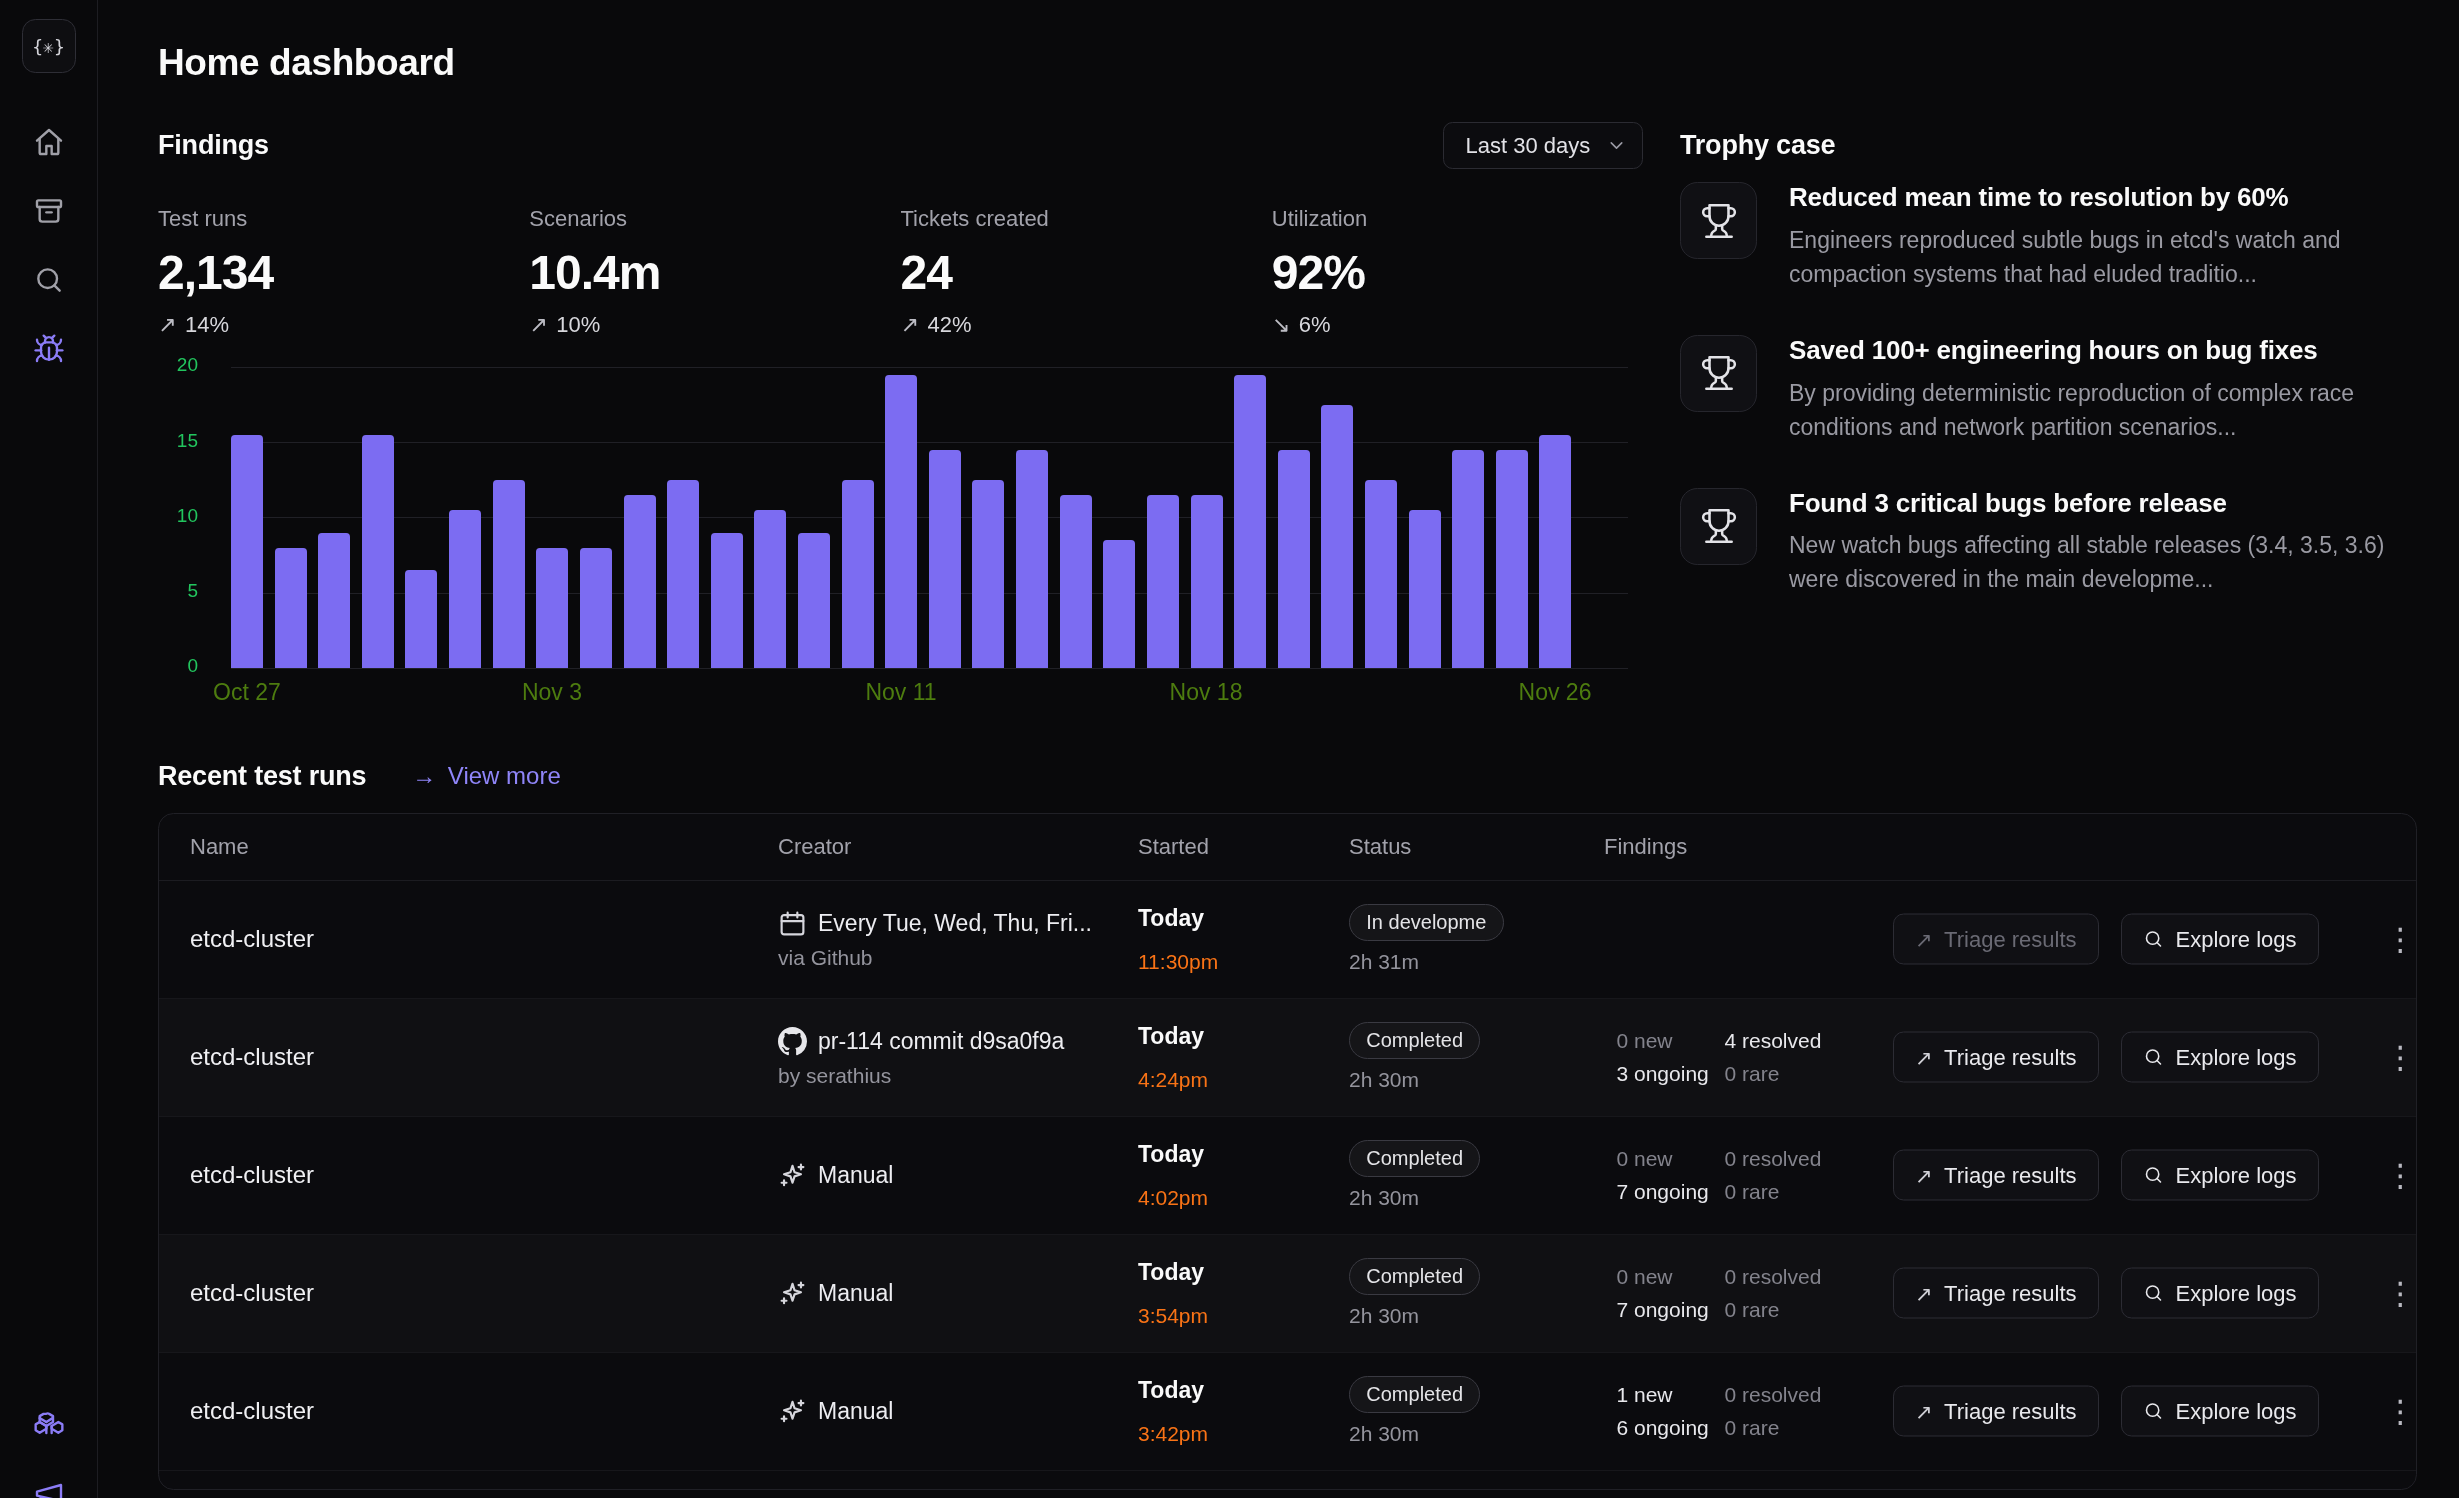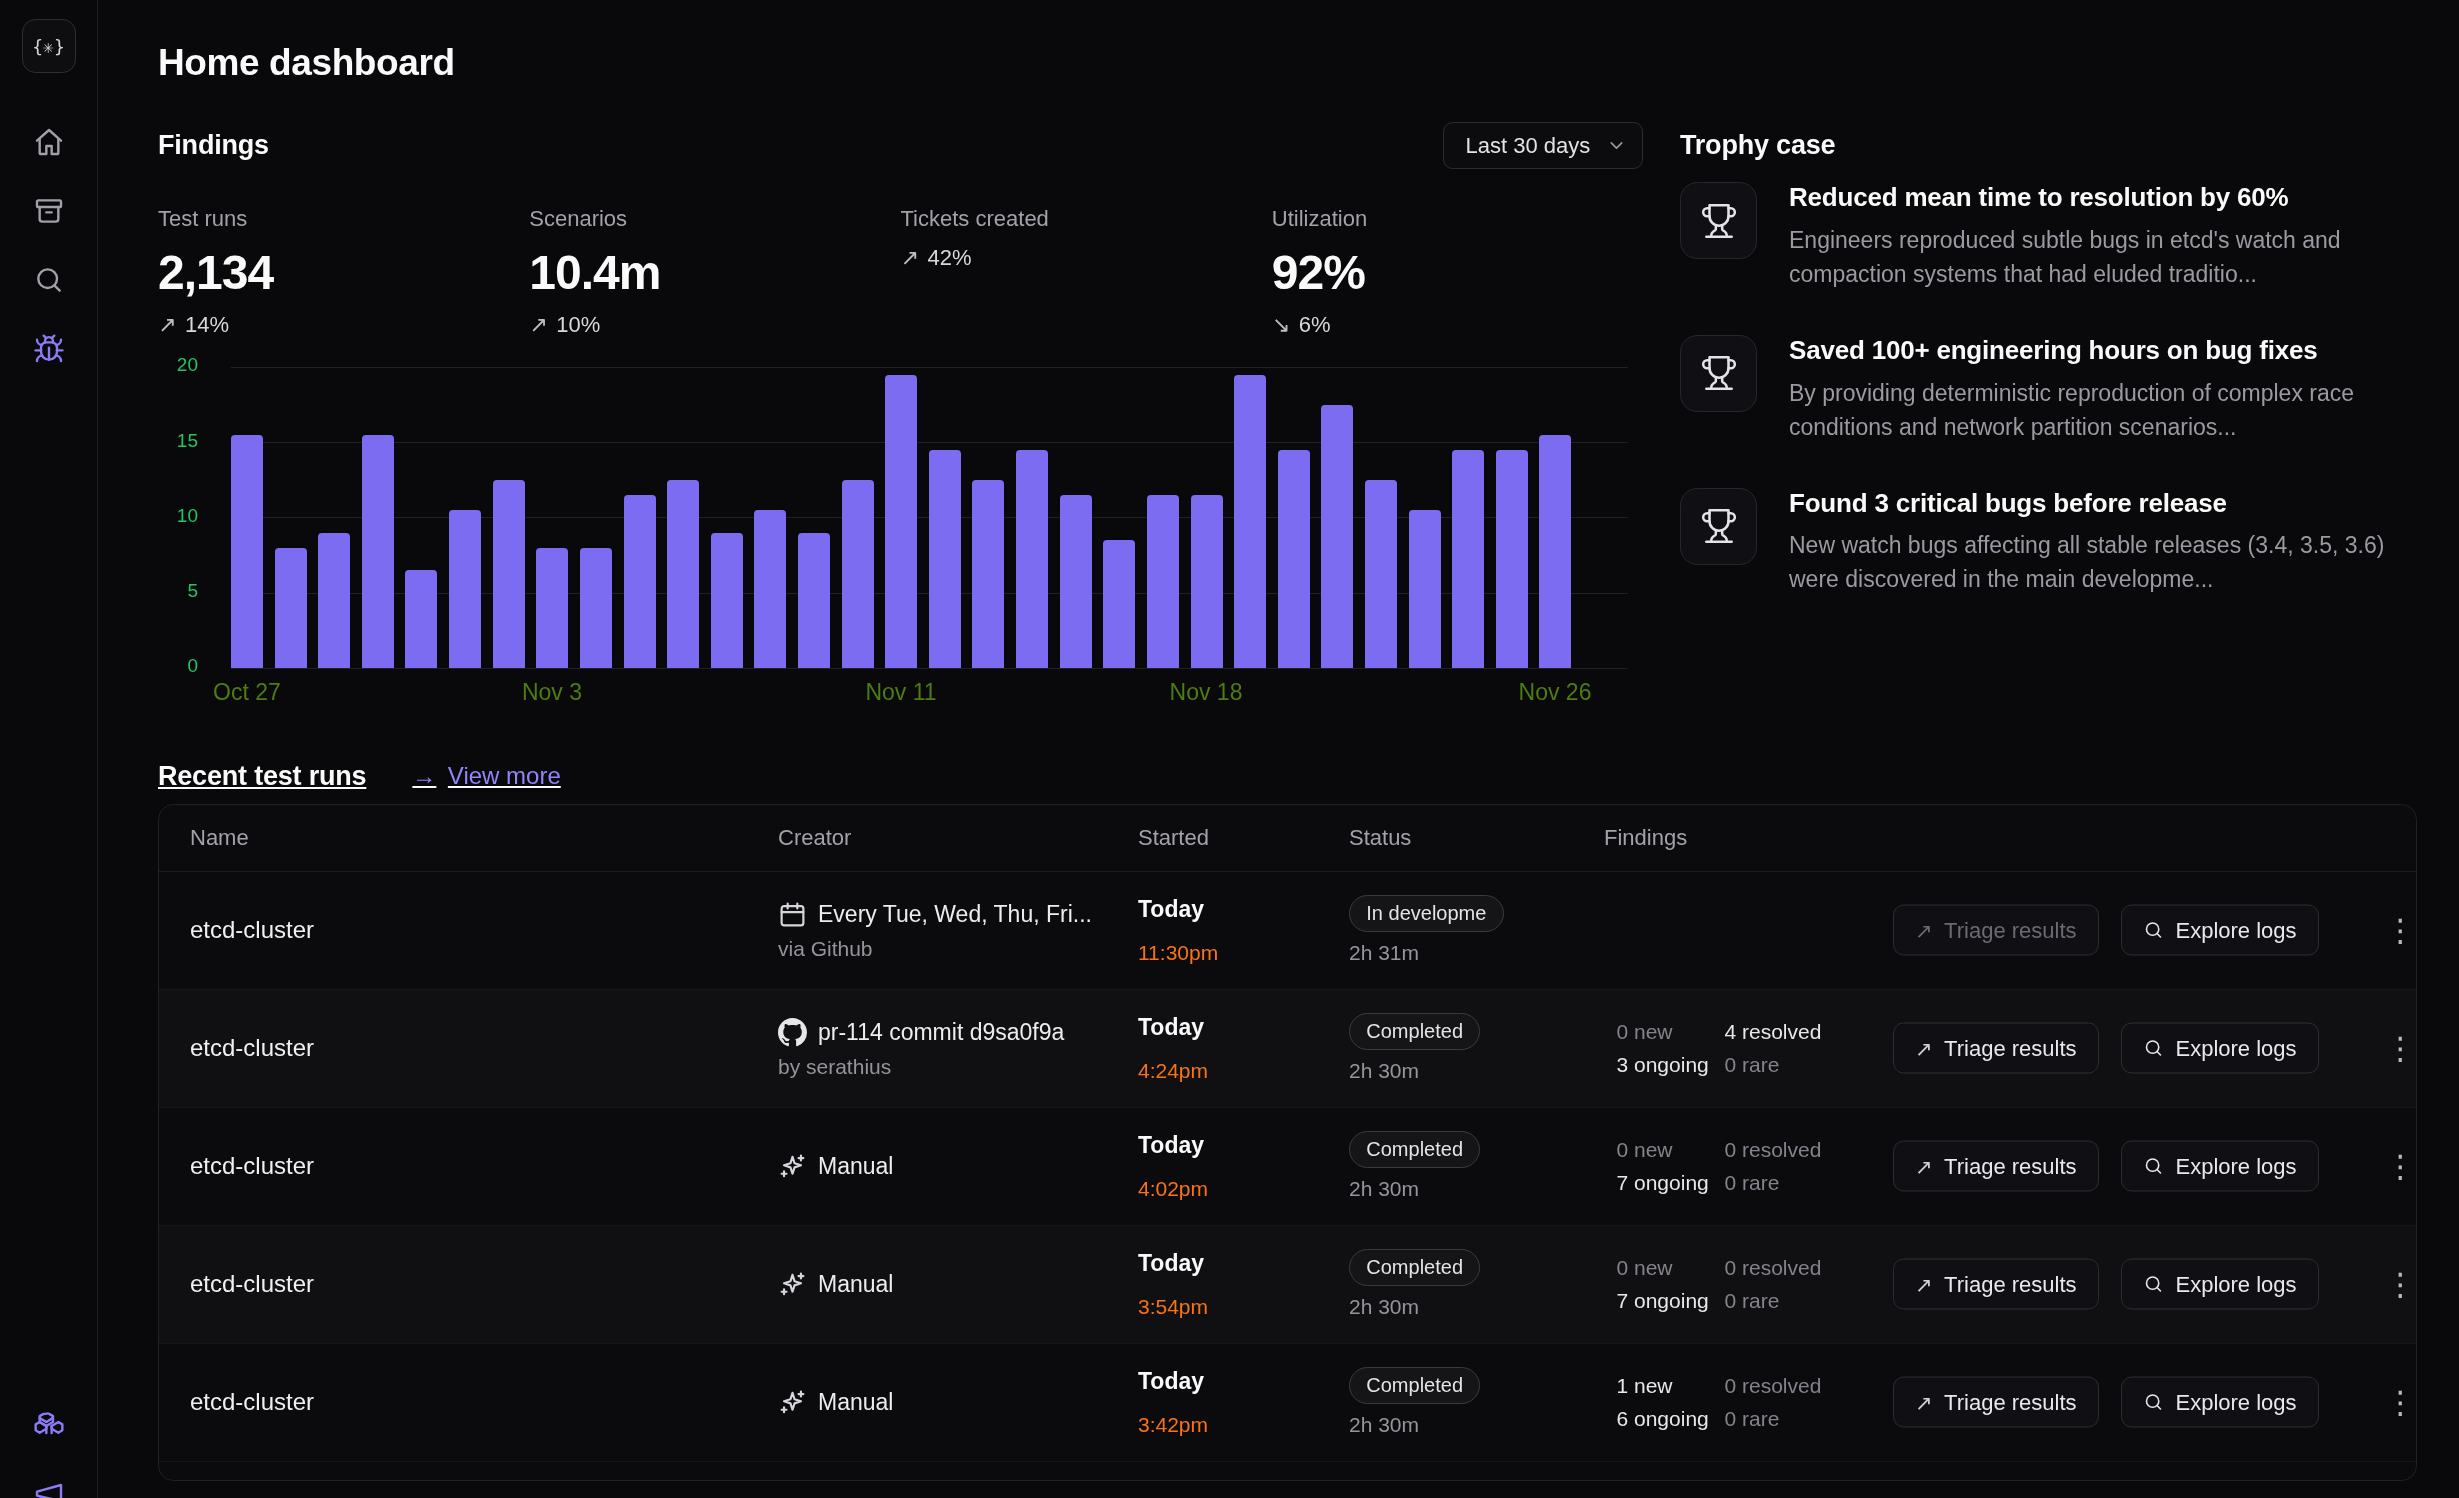--- a/index.html
+++ b/index.html
@@ -61,21 +61,21 @@
 
   
   .trophy-item { display:flex; gap:32px; margin-bottom:44px; }
   .trophy-badge { width:77px; height:77px; min-width:77px; border:1px solid #26262d; background:#101014;
     border-radius:17.3px; display:flex; align-items:center; justify-content:center; }
   .trophy-badge svg { width:38px; height:38px; stroke:#e3e3e8; stroke-width:1.6; }
   .trophy-title { font-size:26px; font-weight:700; letter-spacing:-0.2px; margin-bottom:9.6px; }
   .trophy-desc { font-size:23px; color:#9a9aa3; line-height:34px; }
 
   
-  .recent-head { display:flex; align-items:center; gap:46px; margin-top:23px; margin-bottom:12px;text-decoration:underline; }
+  .recent-head { display:flex; align-items:center; gap:46px; margin-top:23px; margin-bottom:21px; }
   .view-more { display:flex; align-items:center; gap:11.5px; color:#8f85f8; font-size:24px;
     text-decoration:none; cursor:pointer; }
 
   .table { border:1px solid #202026; border-radius:15.4px; background:#0b0b0e; min-height:677px; overflow:hidden; }
   .thead, .tr { display:grid; grid-template-columns:619px 360px 211px 255px 289px 1fr; align-items:center; }
   .thead { height:67px; border-bottom:1px solid #1c1c21; }
   .th { font-size:22px; color:#a2a2ab; }
   .th:first-child { padding-left:31px; }
   .tr { height:118px; border-bottom:1px solid #17171b; }
   .tr.alt { background:#101013; }
@@ -202,20 +202,21 @@
           <div class="stat">
             <div class="stat-label">Scenarios</div>
             <div class="stat-value">10.4m</div>
             <div class="stat-delta">
                 <span class="delta-arrow">↗</span>
                 <span>10%</span>
               </div>
           </div>
           <div class="stat">
             <div class="stat-label">Tickets created</div>
+            <div class="stat-value">24</div>
             <div class="stat-delta">
                 <span class="delta-arrow">↗</span>
                 <span>42%</span>
               </div>
           </div>
           <div class="stat">
             <div class="stat-label">Utilization</div>
             <div class="stat-value">92%</div>
             <div class="stat-delta">
                 <span class="delta-arrow">↘</span>

